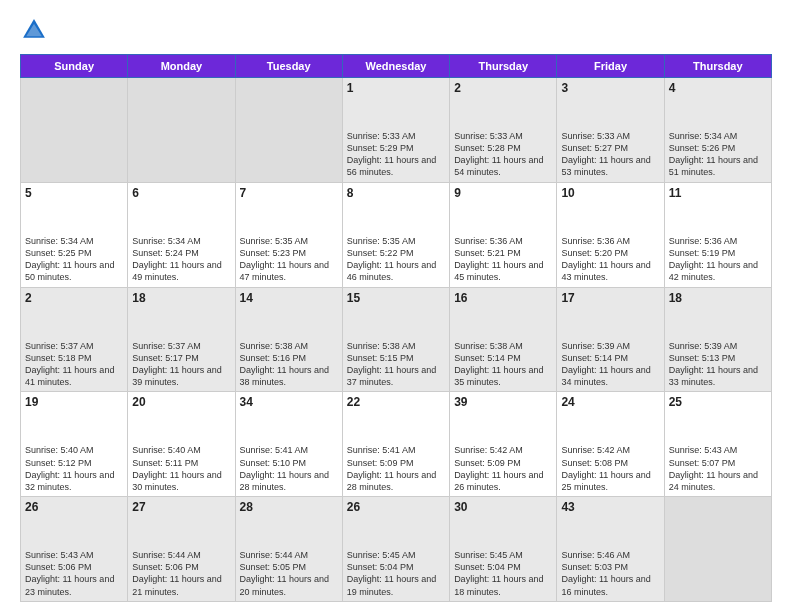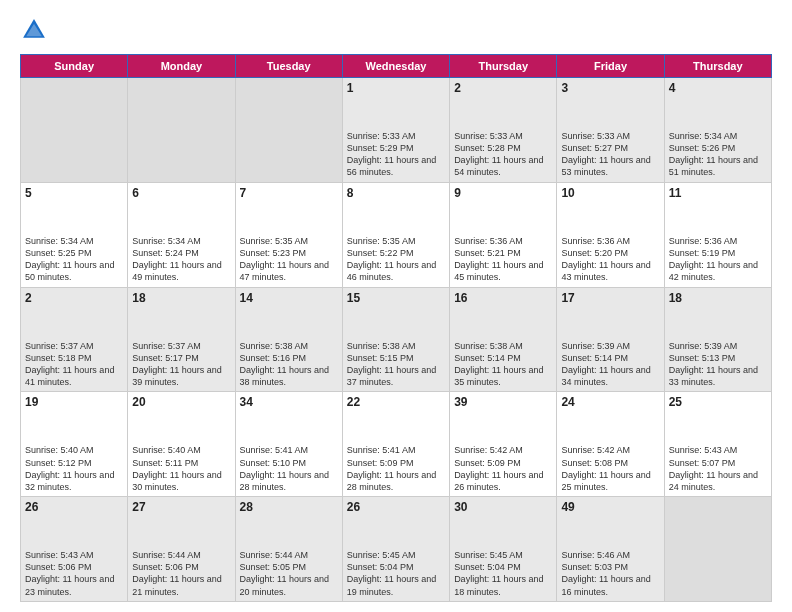--- a/index.html
+++ b/index.html
@@ -62,21 +62,21 @@
       color: #555;
     }
     .calendar {
       flex: 1;
       border: 1px solid #ccc;
       border-collapse: collapse;
       width: 100%;
       table-layout: fixed;
     }
     .calendar th {
-      background: #be185d;
+      background: #6d28d9;
       color: #fff;
       font-size: 11px;
       font-weight: bold;
       padding: 5px 4px;
       text-align: center;
       border: 1px solid #3366bb;
     }
     .calendar td {
       vertical-align: top;
       border: 1px solid #ccc;
@@ -328,21 +328,21 @@
 Sunset: 5:04 PM
 Daylight: 11 hours and 19 minutes.</div>
           </td>
           <td>
             <span class="day-num">30</span>
             <div class="cell-text" style="white-space: pre-line;">Sunrise: 5:45 AM
 Sunset: 5:04 PM
 Daylight: 11 hours and 18 minutes.</div>
           </td>
           <td>
-            <span class="day-num">49</span>
+            <span class="day-num">43</span>
             <div class="cell-text" style="white-space: pre-line;">Sunrise: 5:46 AM
 Sunset: 5:03 PM
 Daylight: 11 hours and 16 minutes.</div>
           </td>
           <td class="empty"></td>
         </tr>
       </tbody>
   </table>
 </div>
 

